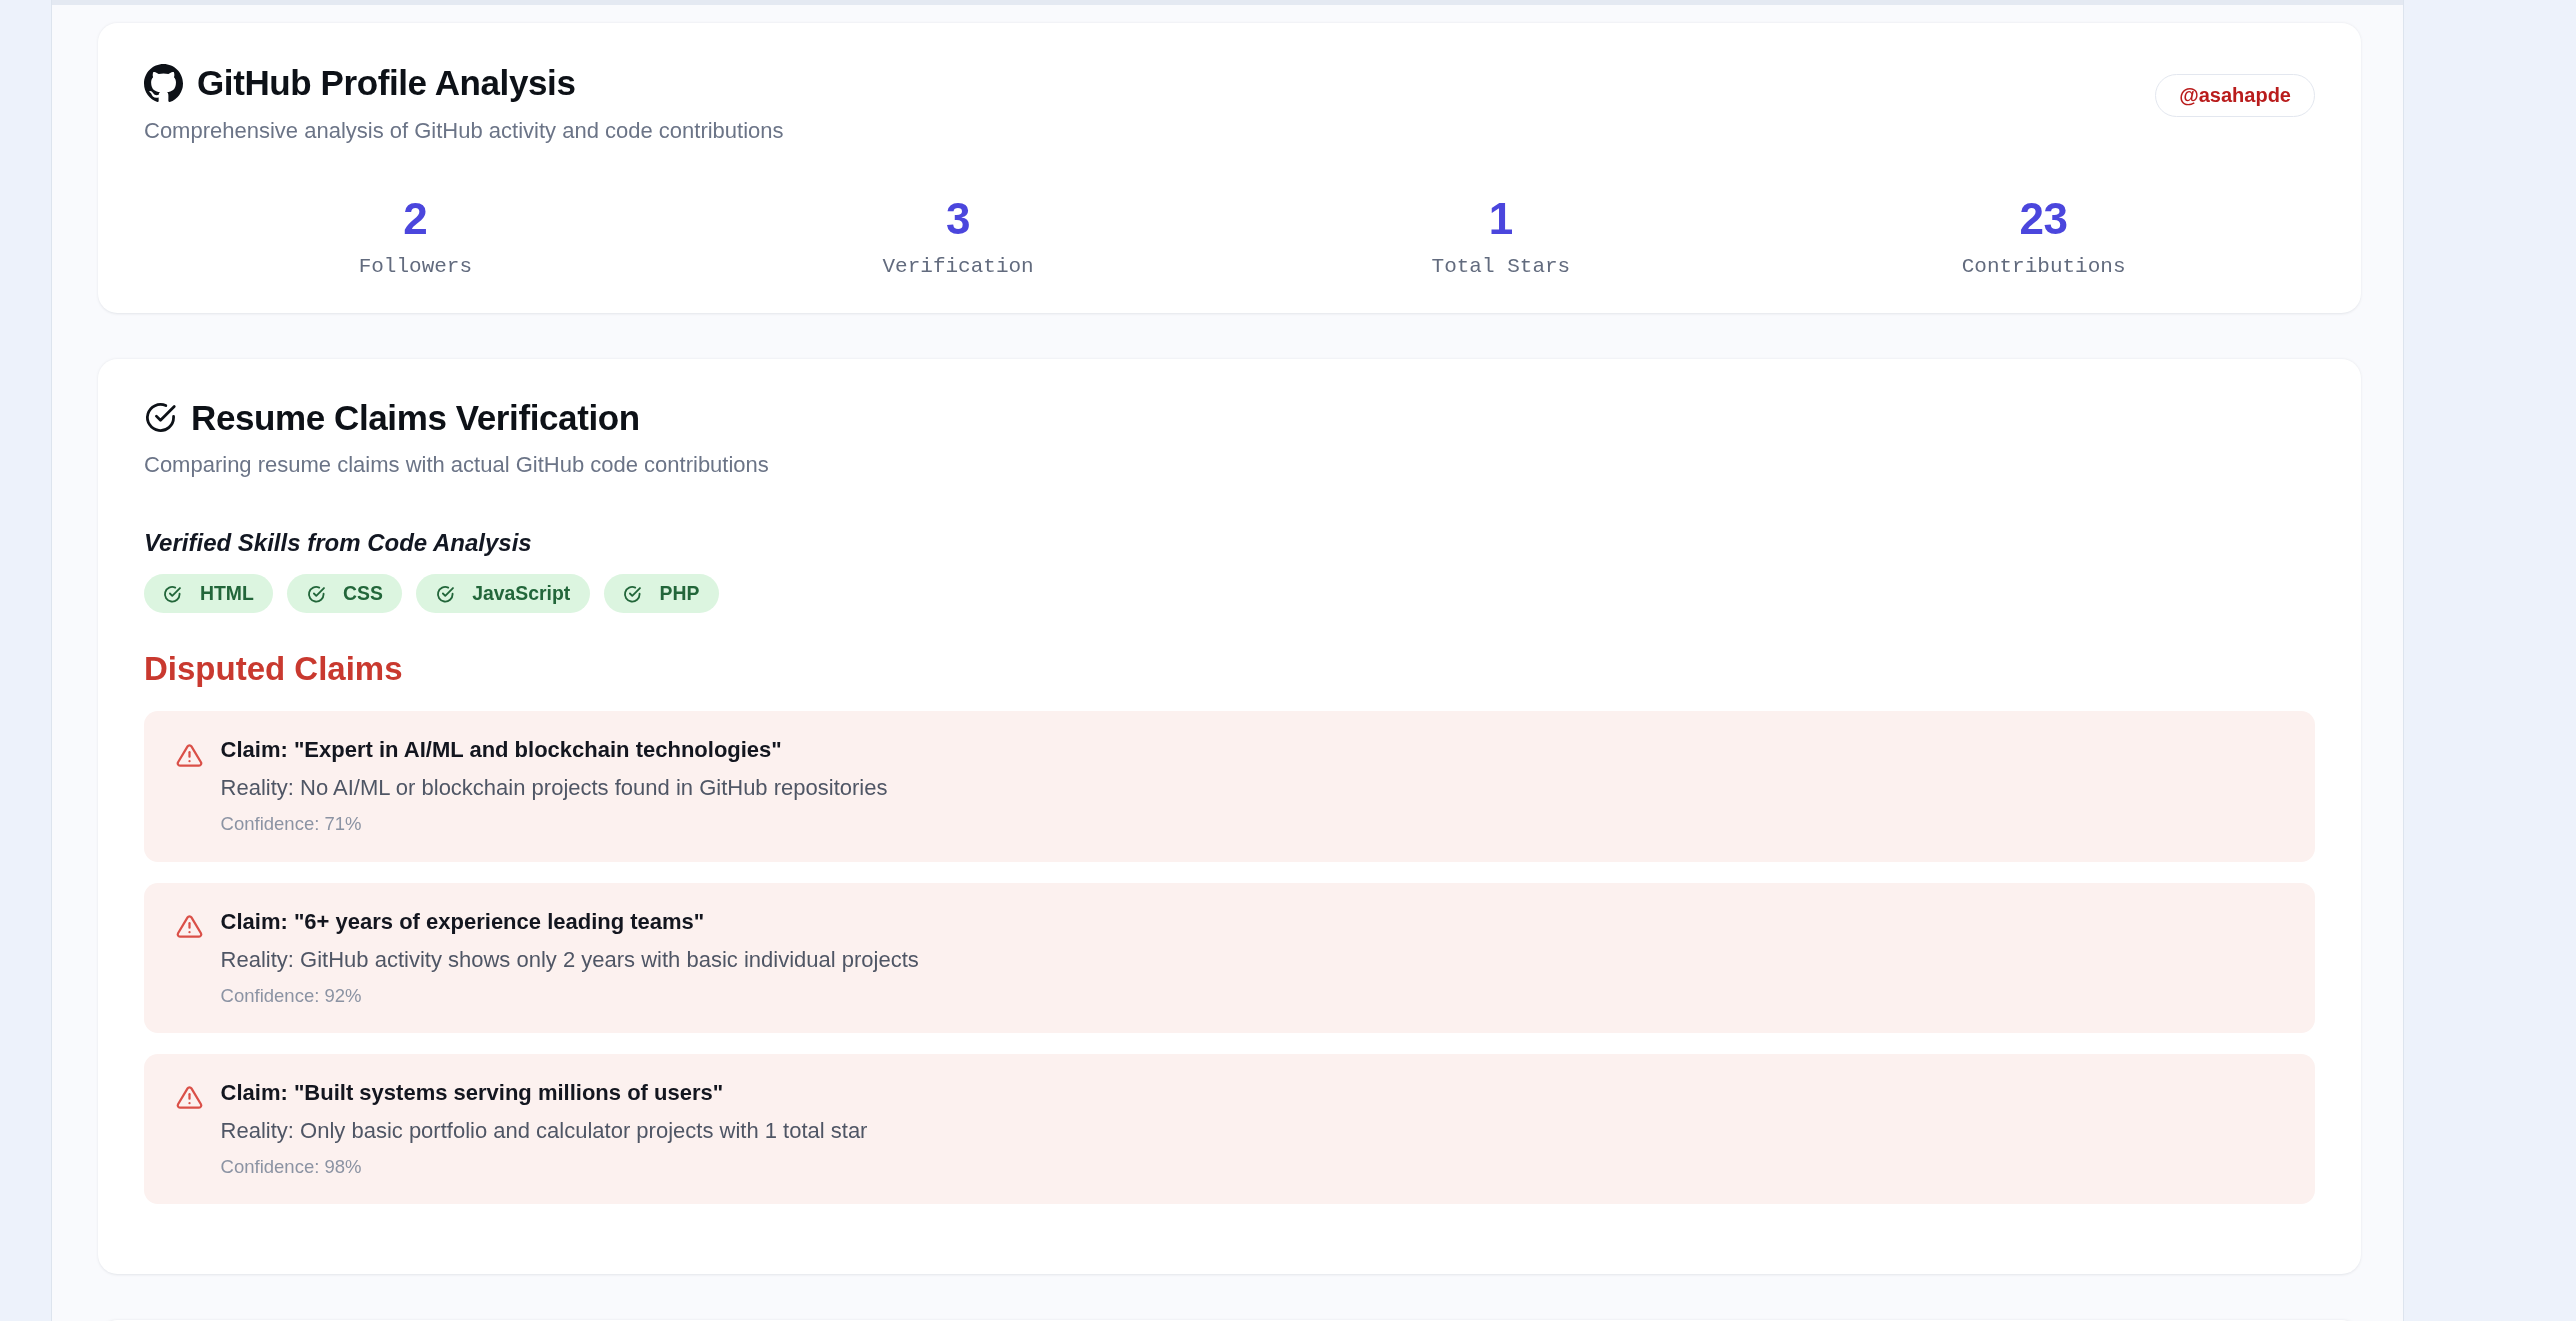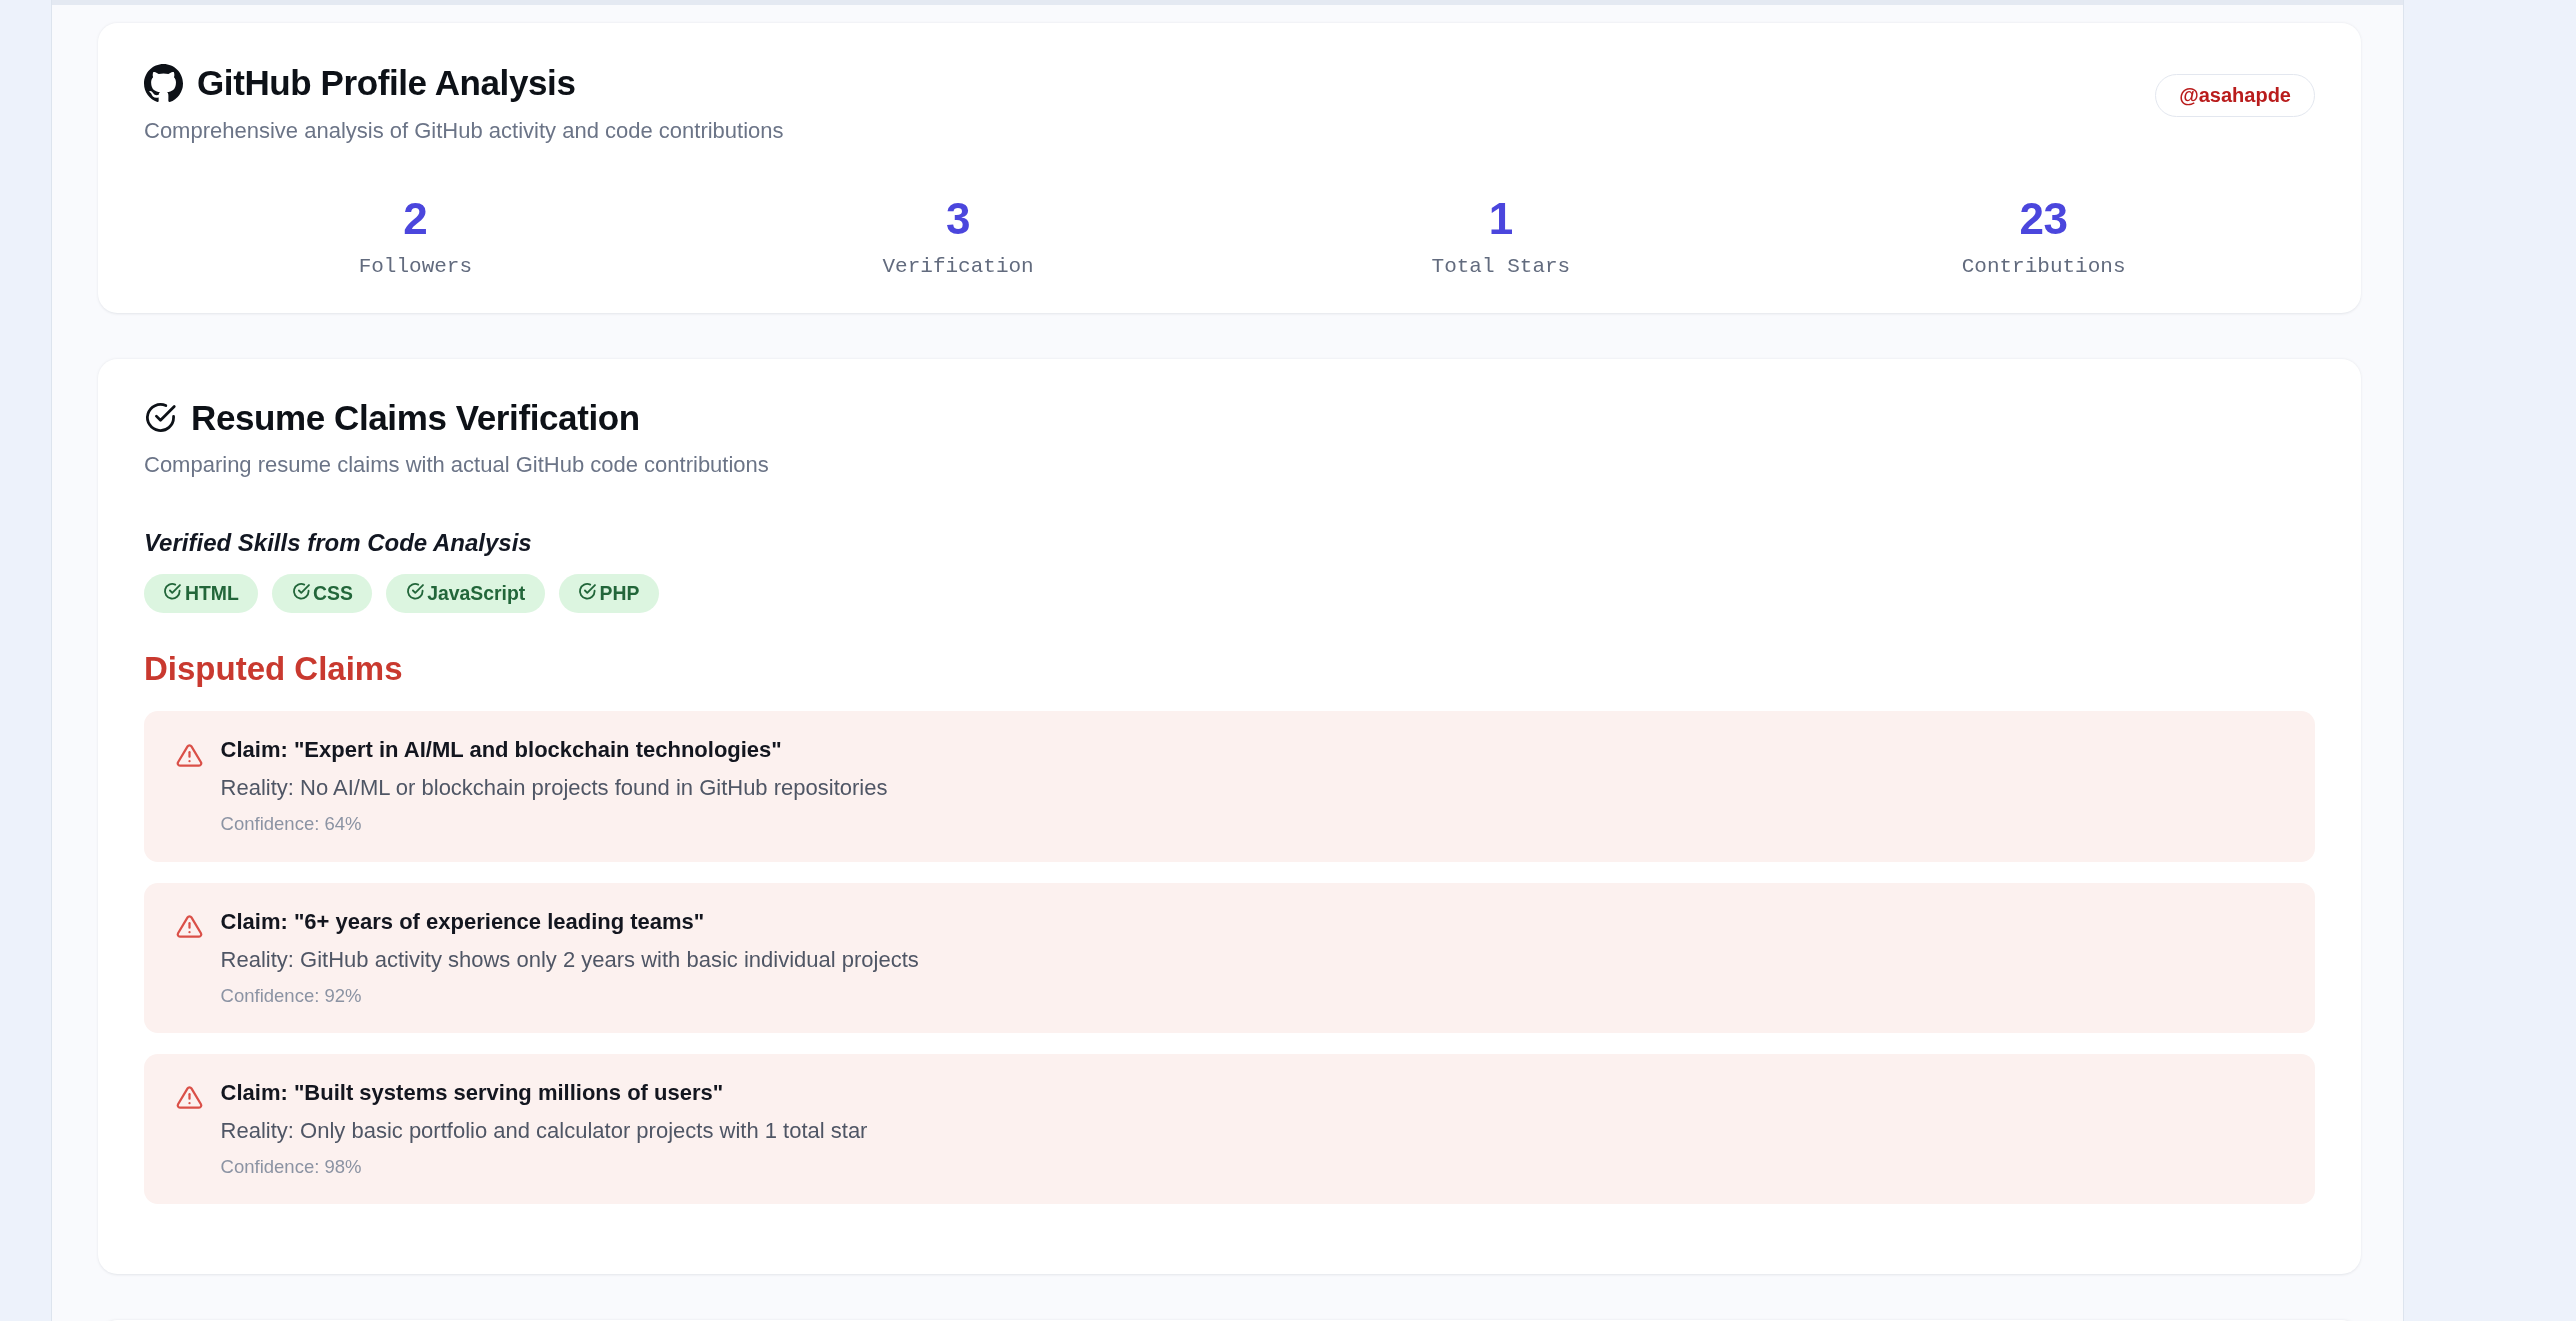--- a/index.html
+++ b/index.html
@@ -146,21 +146,22 @@
 
   .skill-badges {
     display: flex;
     gap: 14px;
     margin-top: 17.6px;
     flex-wrap: wrap;
   }
 
   .skill-badge {
     display: inline-flex;
-    gap: 3px;
+    align-items: center;
+    gap: 18px;
     background: #dcf5e0;
     color: #22663a;
     border-radius: 879px;
     padding: 8px 19.4px;
     font-size: 19.4px;
     font-weight: 700;
   }
 
   .skill-check { width: 18.5px; height: 18.5px; display: block; flex: 0 0 auto; }
 
@@ -325,21 +326,21 @@
             <span>
               <svg class="warn-icon" viewBox="0 0 24 24" fill="none" stroke="#da5048" stroke-width="2" stroke-linecap="round" stroke-linejoin="round" aria-hidden="true">
                 <path d="M10.29 3.86 1.82 18a2 2 0 0 0 1.71 3h16.94a2 2 0 0 0 1.71-3L13.71 3.86a2 2 0 0 0-3.42 0z"></path>
                 <line x1="12" y1="9" x2="12" y2="13"></line>
                 <line x1="12" y1="17" x2="12.01" y2="17"></line>
               </svg>
             </span>
             <div class="claim-body">
               <div class="claim-text">Claim: "Expert in AI/ML and blockchain technologies"</div>
               <div class="claim-reality">Reality: No AI/ML or blockchain projects found in GitHub repositories</div>
-              <div class="claim-confidence">Confidence: 64%</div>
+              <div class="claim-confidence">Confidence: 71%</div>
             </div>
           </div>
 
           <div class="claim-card">
             <span>
               <svg class="warn-icon" viewBox="0 0 24 24" fill="none" stroke="#da5048" stroke-width="2" stroke-linecap="round" stroke-linejoin="round" aria-hidden="true">
                 <path d="M10.29 3.86 1.82 18a2 2 0 0 0 1.71 3h16.94a2 2 0 0 0 1.71-3L13.71 3.86a2 2 0 0 0-3.42 0z"></path>
                 <line x1="12" y1="9" x2="12" y2="13"></line>
                 <line x1="12" y1="17" x2="12.01" y2="17"></line>
               </svg>

